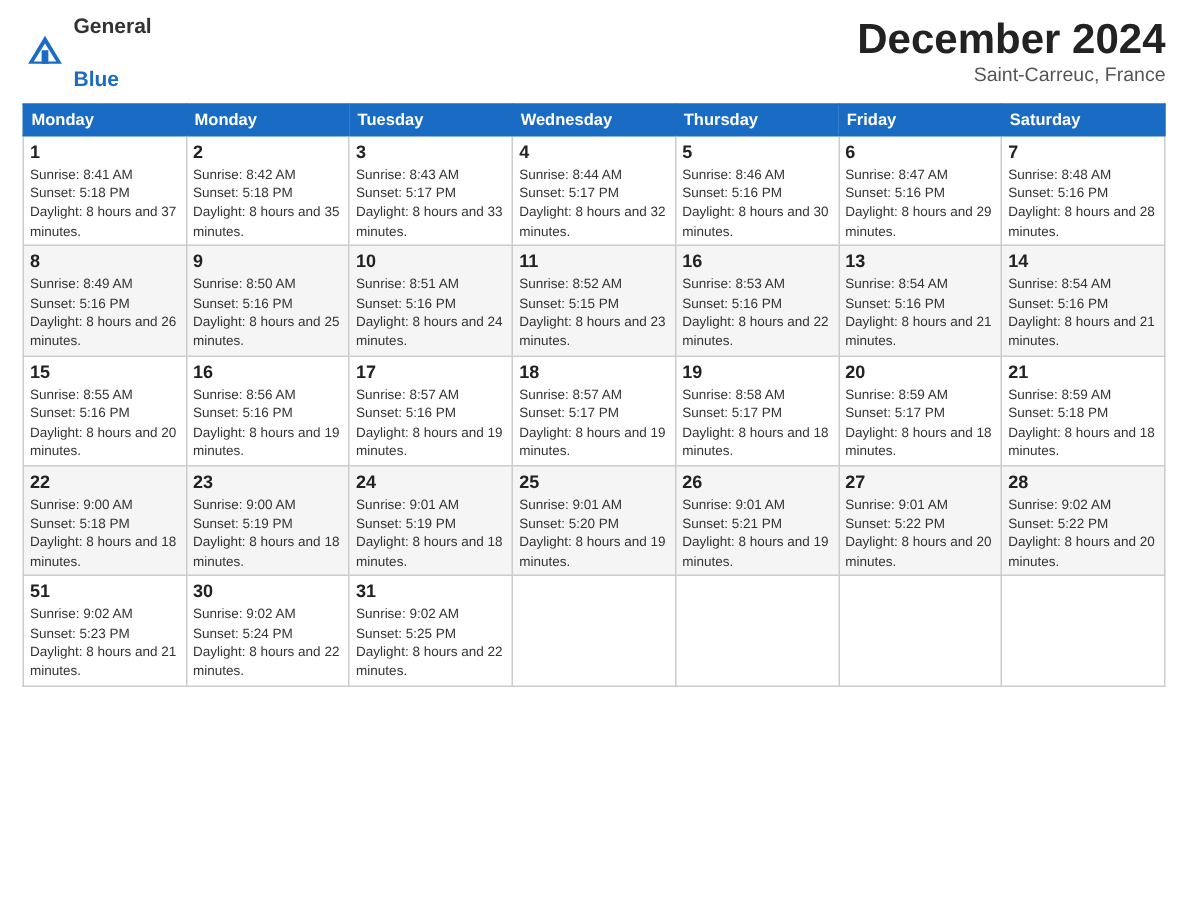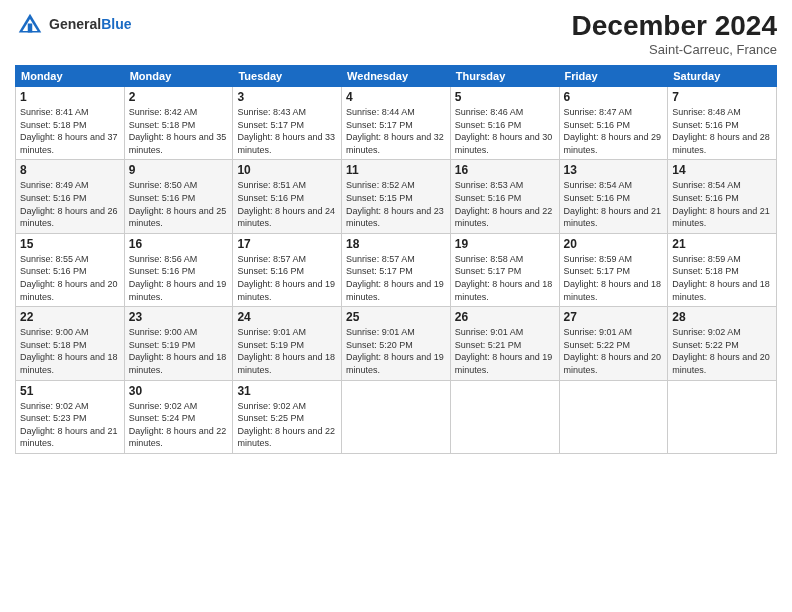--- a/index.html
+++ b/index.html
@@ -22,32 +22,33 @@
       align-items: flex-start;
       margin-bottom: 8px;
     }
     .logo {
       display: flex;
       align-items: center;
       gap: 4px;
     }
     .logo-text {
       display: flex;
-      flex-direction: row;
+      flex-direction: column;
       line-height: 1.1;
     }
     .logo-general {
       font-size: 14px;
       font-weight: bold;
       color: #333;
     }
     .logo-blue {
       font-size: 14px;
       font-weight: bold;
       color: #1a6bc4;
+      margin-top: 20px;
     }
     .logo-icon {
       width: 30px;
       height: 30px;
     }
     .title-block {
       text-align: right;
     }
     .month-title {
       font-size: 28px;

